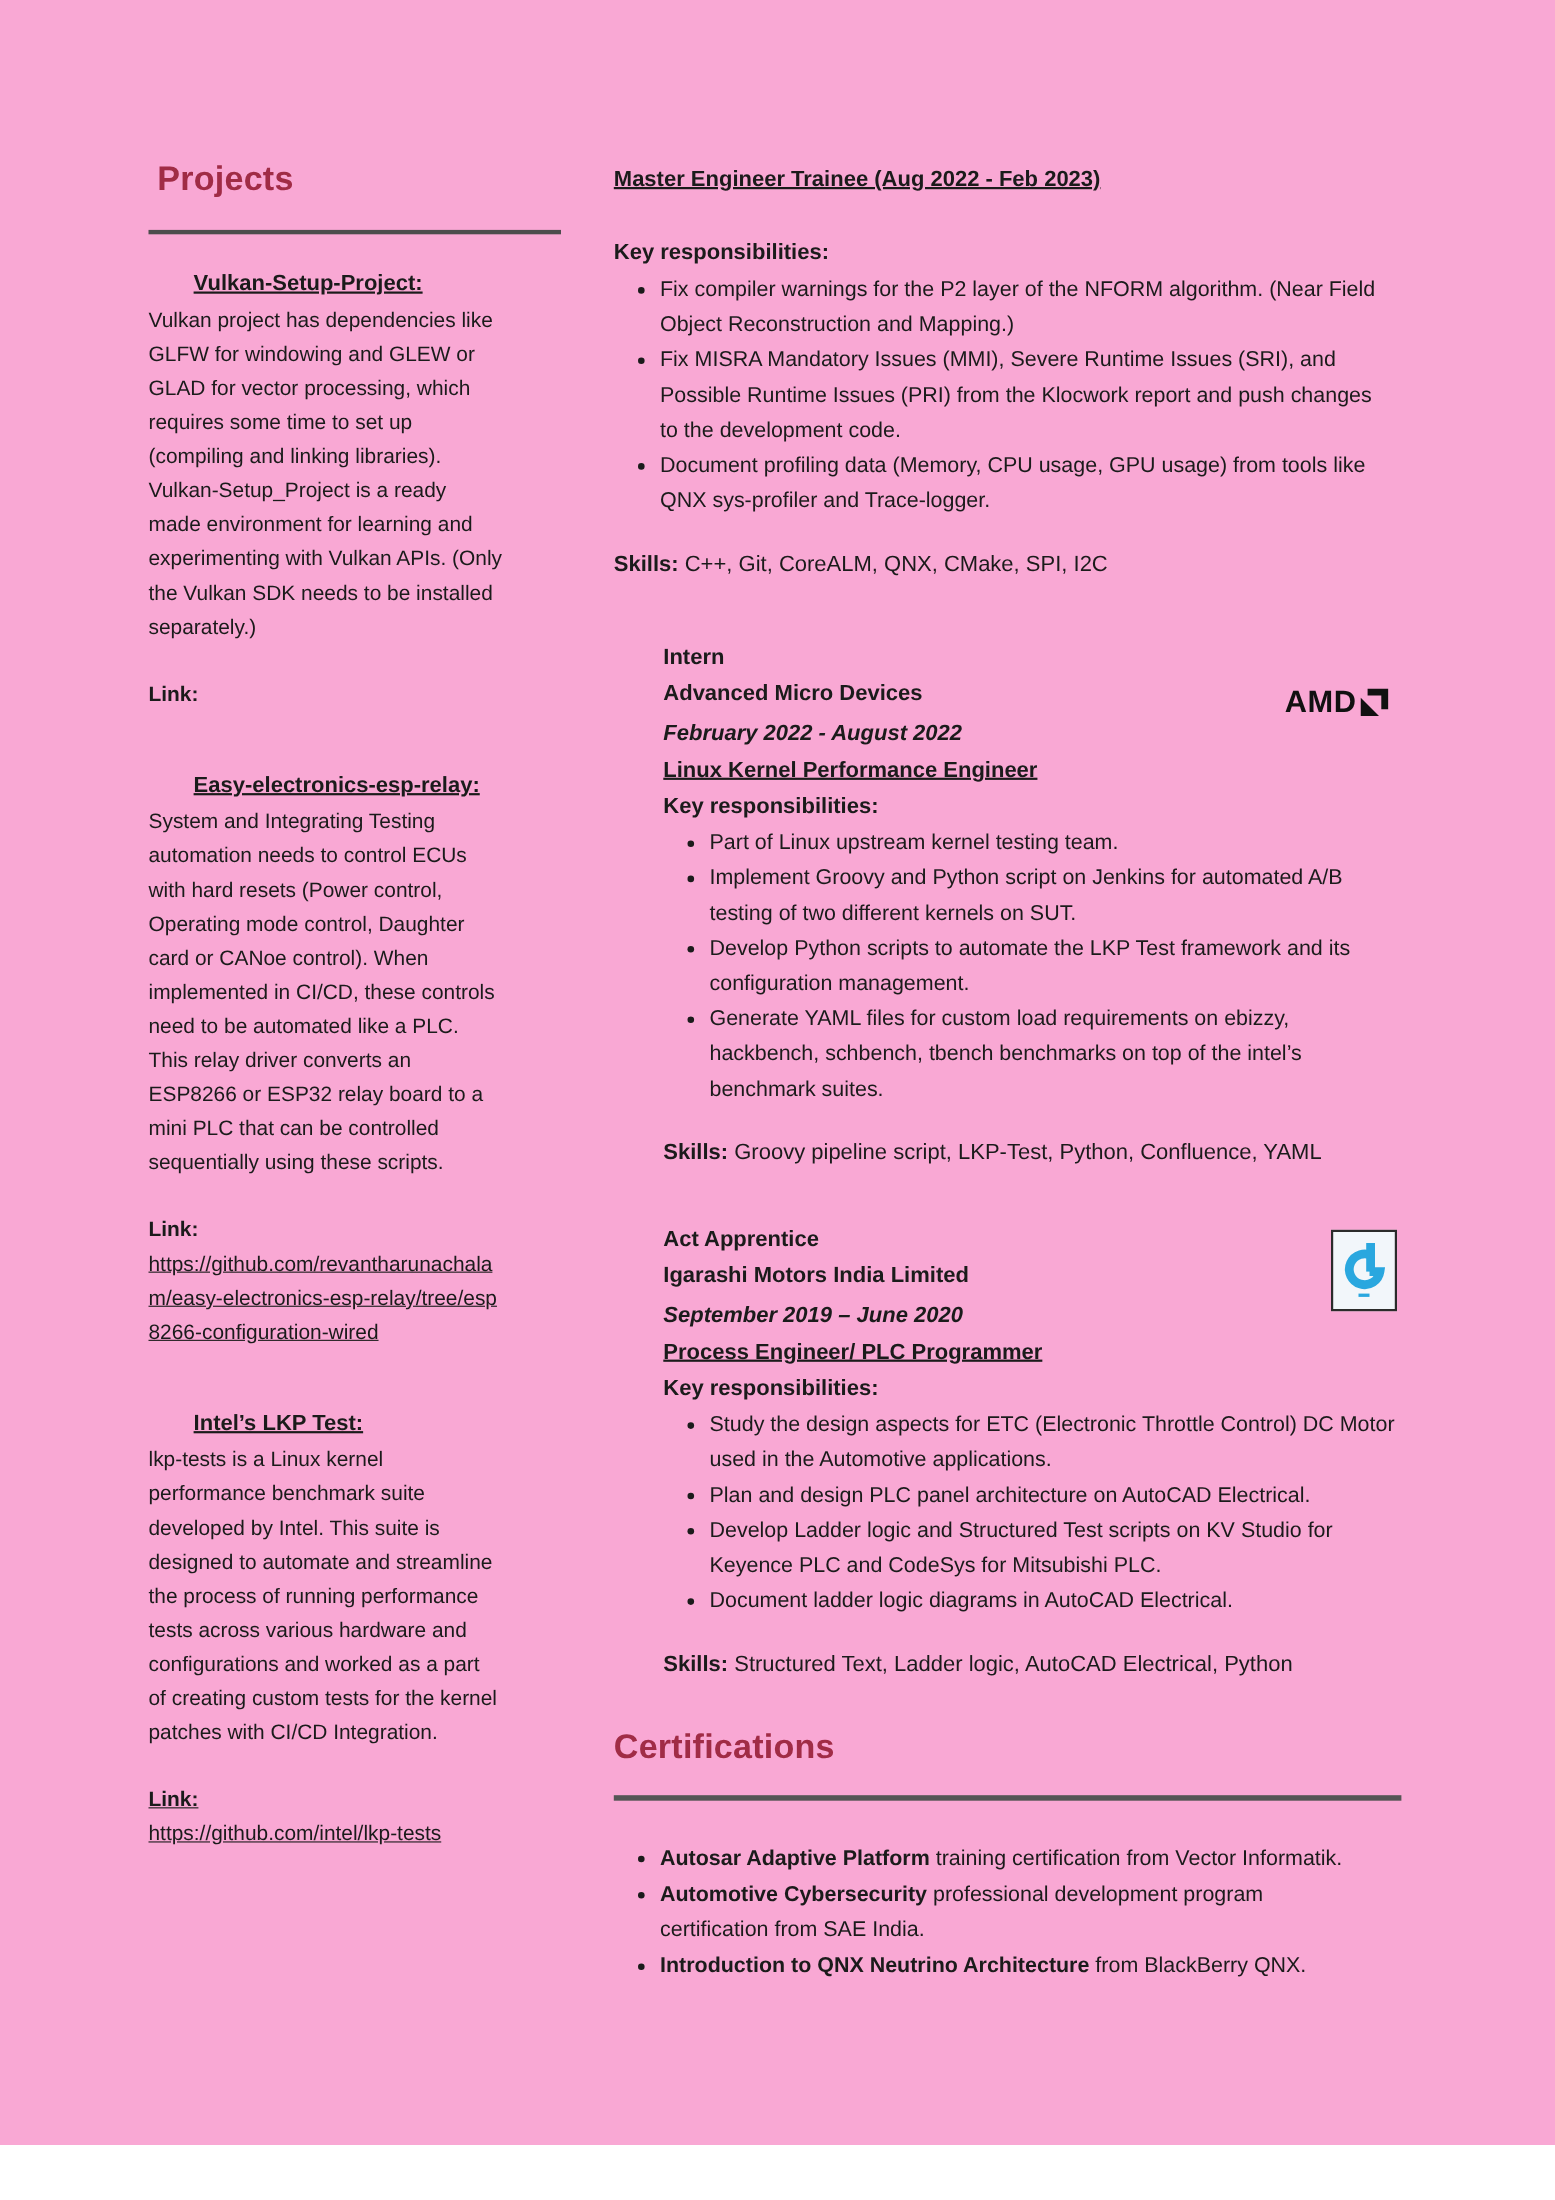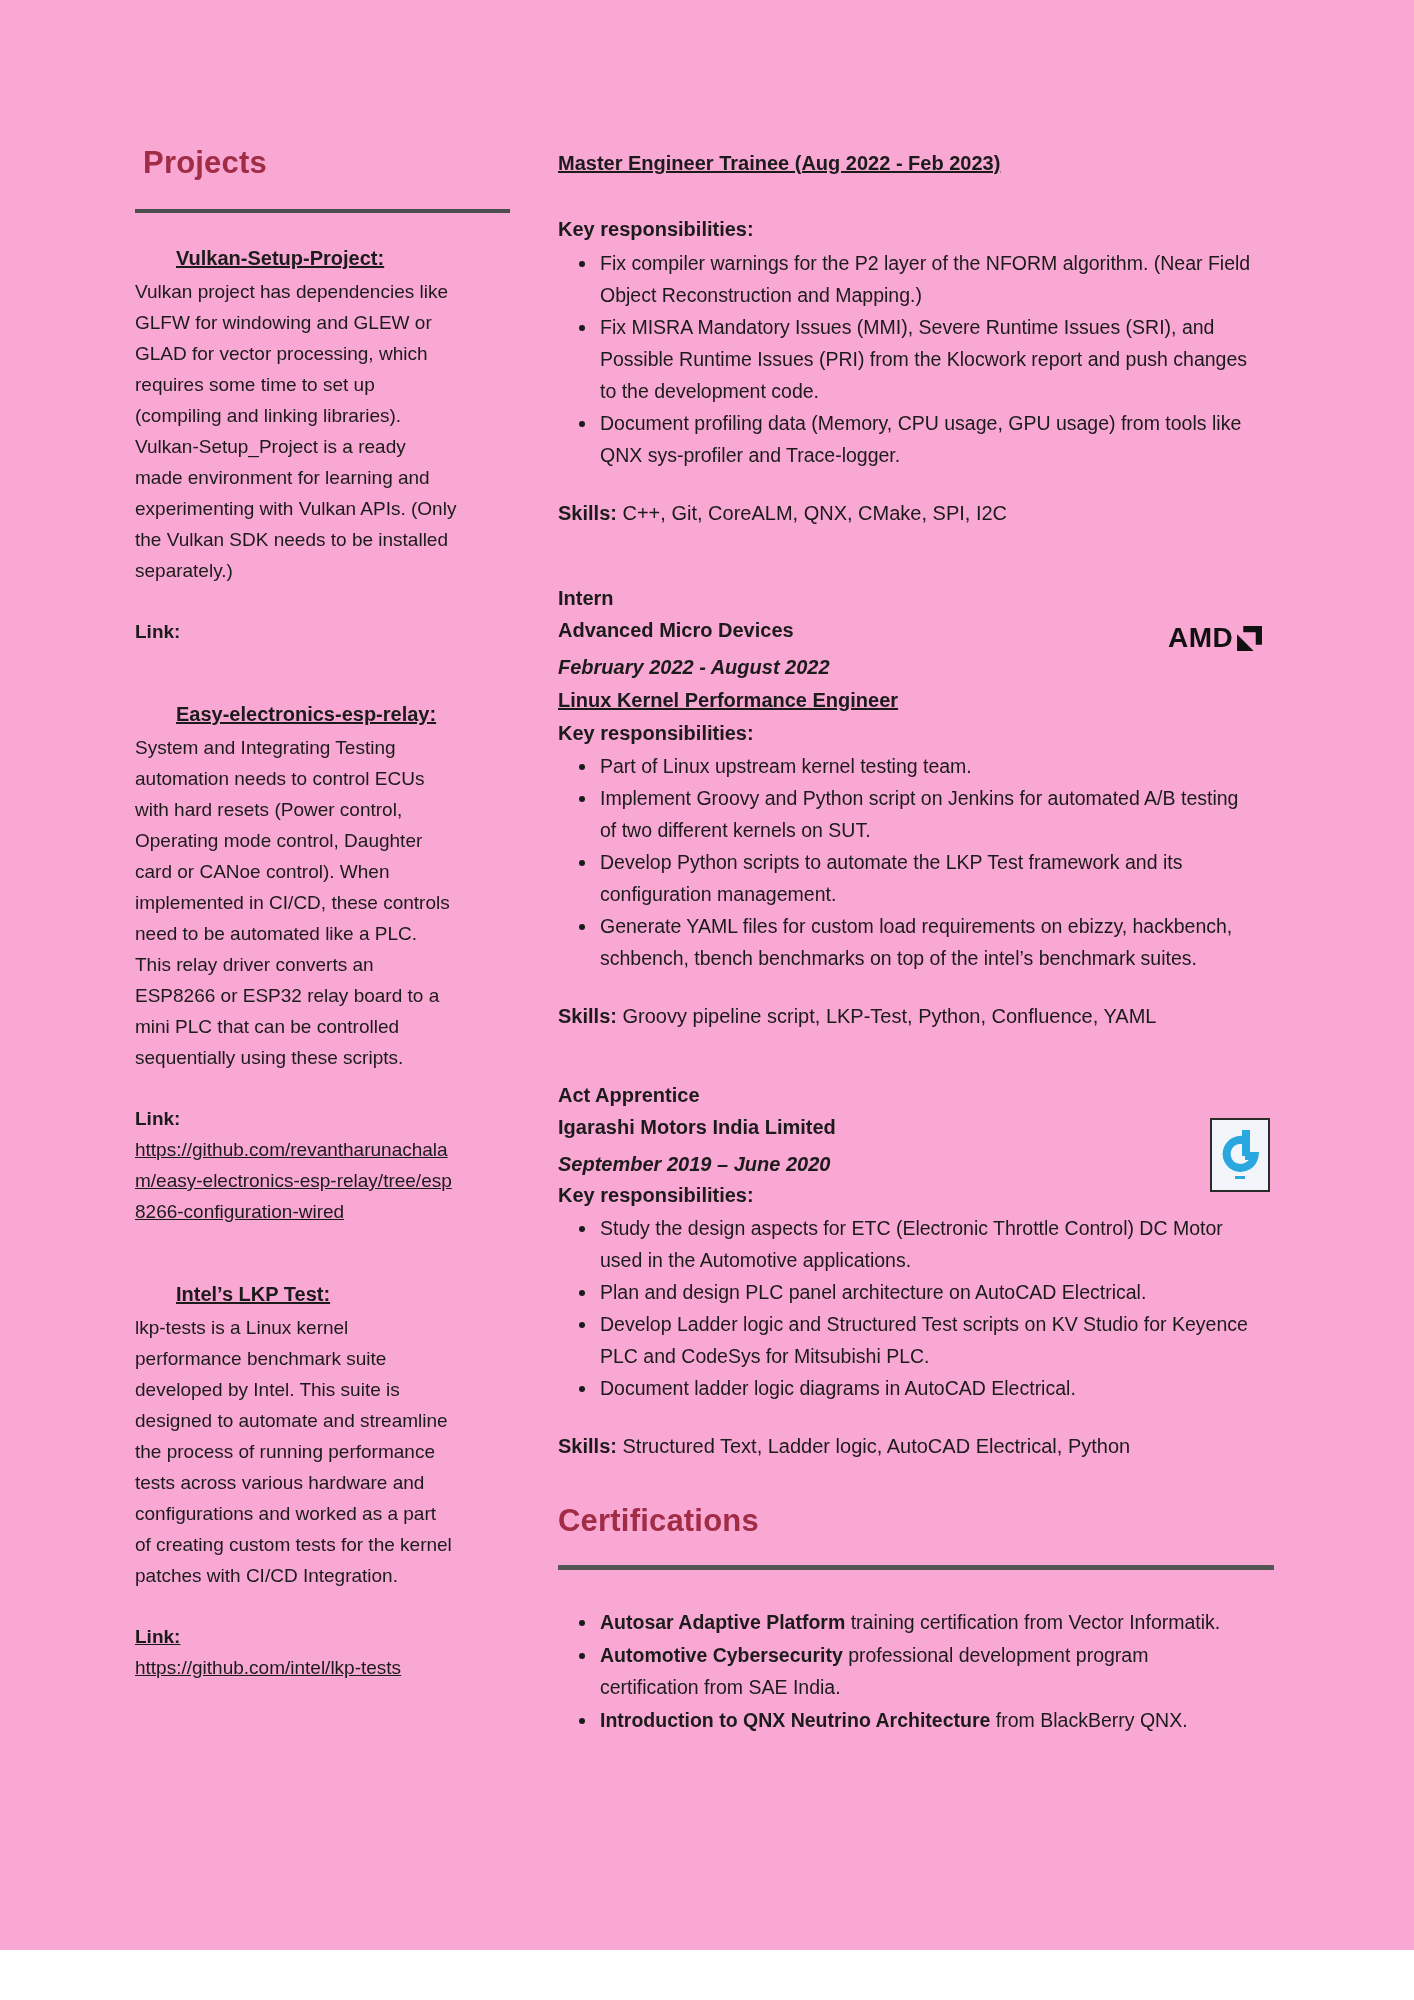--- a/index.html
+++ b/index.html
@@ -33,21 +33,21 @@
   
   .job-title { font-size:20px; line-height:30px; font-weight:bold; text-decoration:underline; }
   .kr { font-size:20px; line-height:30px; font-weight:bold; margin-top:36px; }
   .job .kr { margin-top:3px; }
   ul.bullets { margin:3px 0 0 0; padding:0 0 0 40px; }
   .job ul.bullets { margin-top:2px; }
   ul.bullets li { font-size:19.5px; line-height:32px; max-width:652px; padding-left:2px; }
   .skills { margin-top:29px; font-size:20px; line-height:26px; }
   .skills b { font-weight:bold; }
   .skills .u { }
-  .job { margin-top:56px; }
+  .job { margin-top:56px;margin-left:45px; }
   .job.third { margin-top:50px; }
   .role, .company { font-size:20px; line-height:32px; font-weight:bold; }
   .dates { margin-top:8px; font-size:20px; line-height:26px; font-weight:bold; font-style:italic; }
   .job .job-title { margin-top:5px; }
 
   
   .certs-head { margin-top:44px; }
   ul.certs { margin:36px 0 0 0; padding:0 0 0 40px; }
   ul.certs li { font-size:19.5px; line-height:32.5px; max-width:640px; padding-left:2px; }
   ul.certs b { font-weight:bold; }
@@ -133,20 +133,21 @@
       <div class="skills">
         <b>Skills:</b>
         <span>Groovy pipeline script, </span><span class="u">LKP-Test</span><span>, Python, Confluence, YAML</span>
       </div>
     </div>
 
     <div class="job third">
       <div class="role">Act Apprentice</div>
       <div class="company">Igarashi Motors India Limited</div>
       <div class="dates">September 2019 – June 2020</div>
+      <div class="job-title">Process Engineer/ PLC Programmer</div>
       <div class="kr">Key responsibilities:</div>
       <ul class="bullets">
         <li>Study the design aspects for ETC (Electronic Throttle Control) DC Motor used in the Automotive applications.</li>
         <li>Plan and design PLC panel architecture on AutoCAD Electrical.</li>
         <li>Develop Ladder logic and Structured Test scripts on KV Studio for Keyence PLC and CodeSys for Mitsubishi PLC.</li>
         <li>Document ladder logic diagrams in AutoCAD Electrical.</li>
       </ul>
       <div class="skills">
         <b>Skills:</b>
         <span>Structured Text, Ladder logic, AutoCAD Electrical, Python</span>

